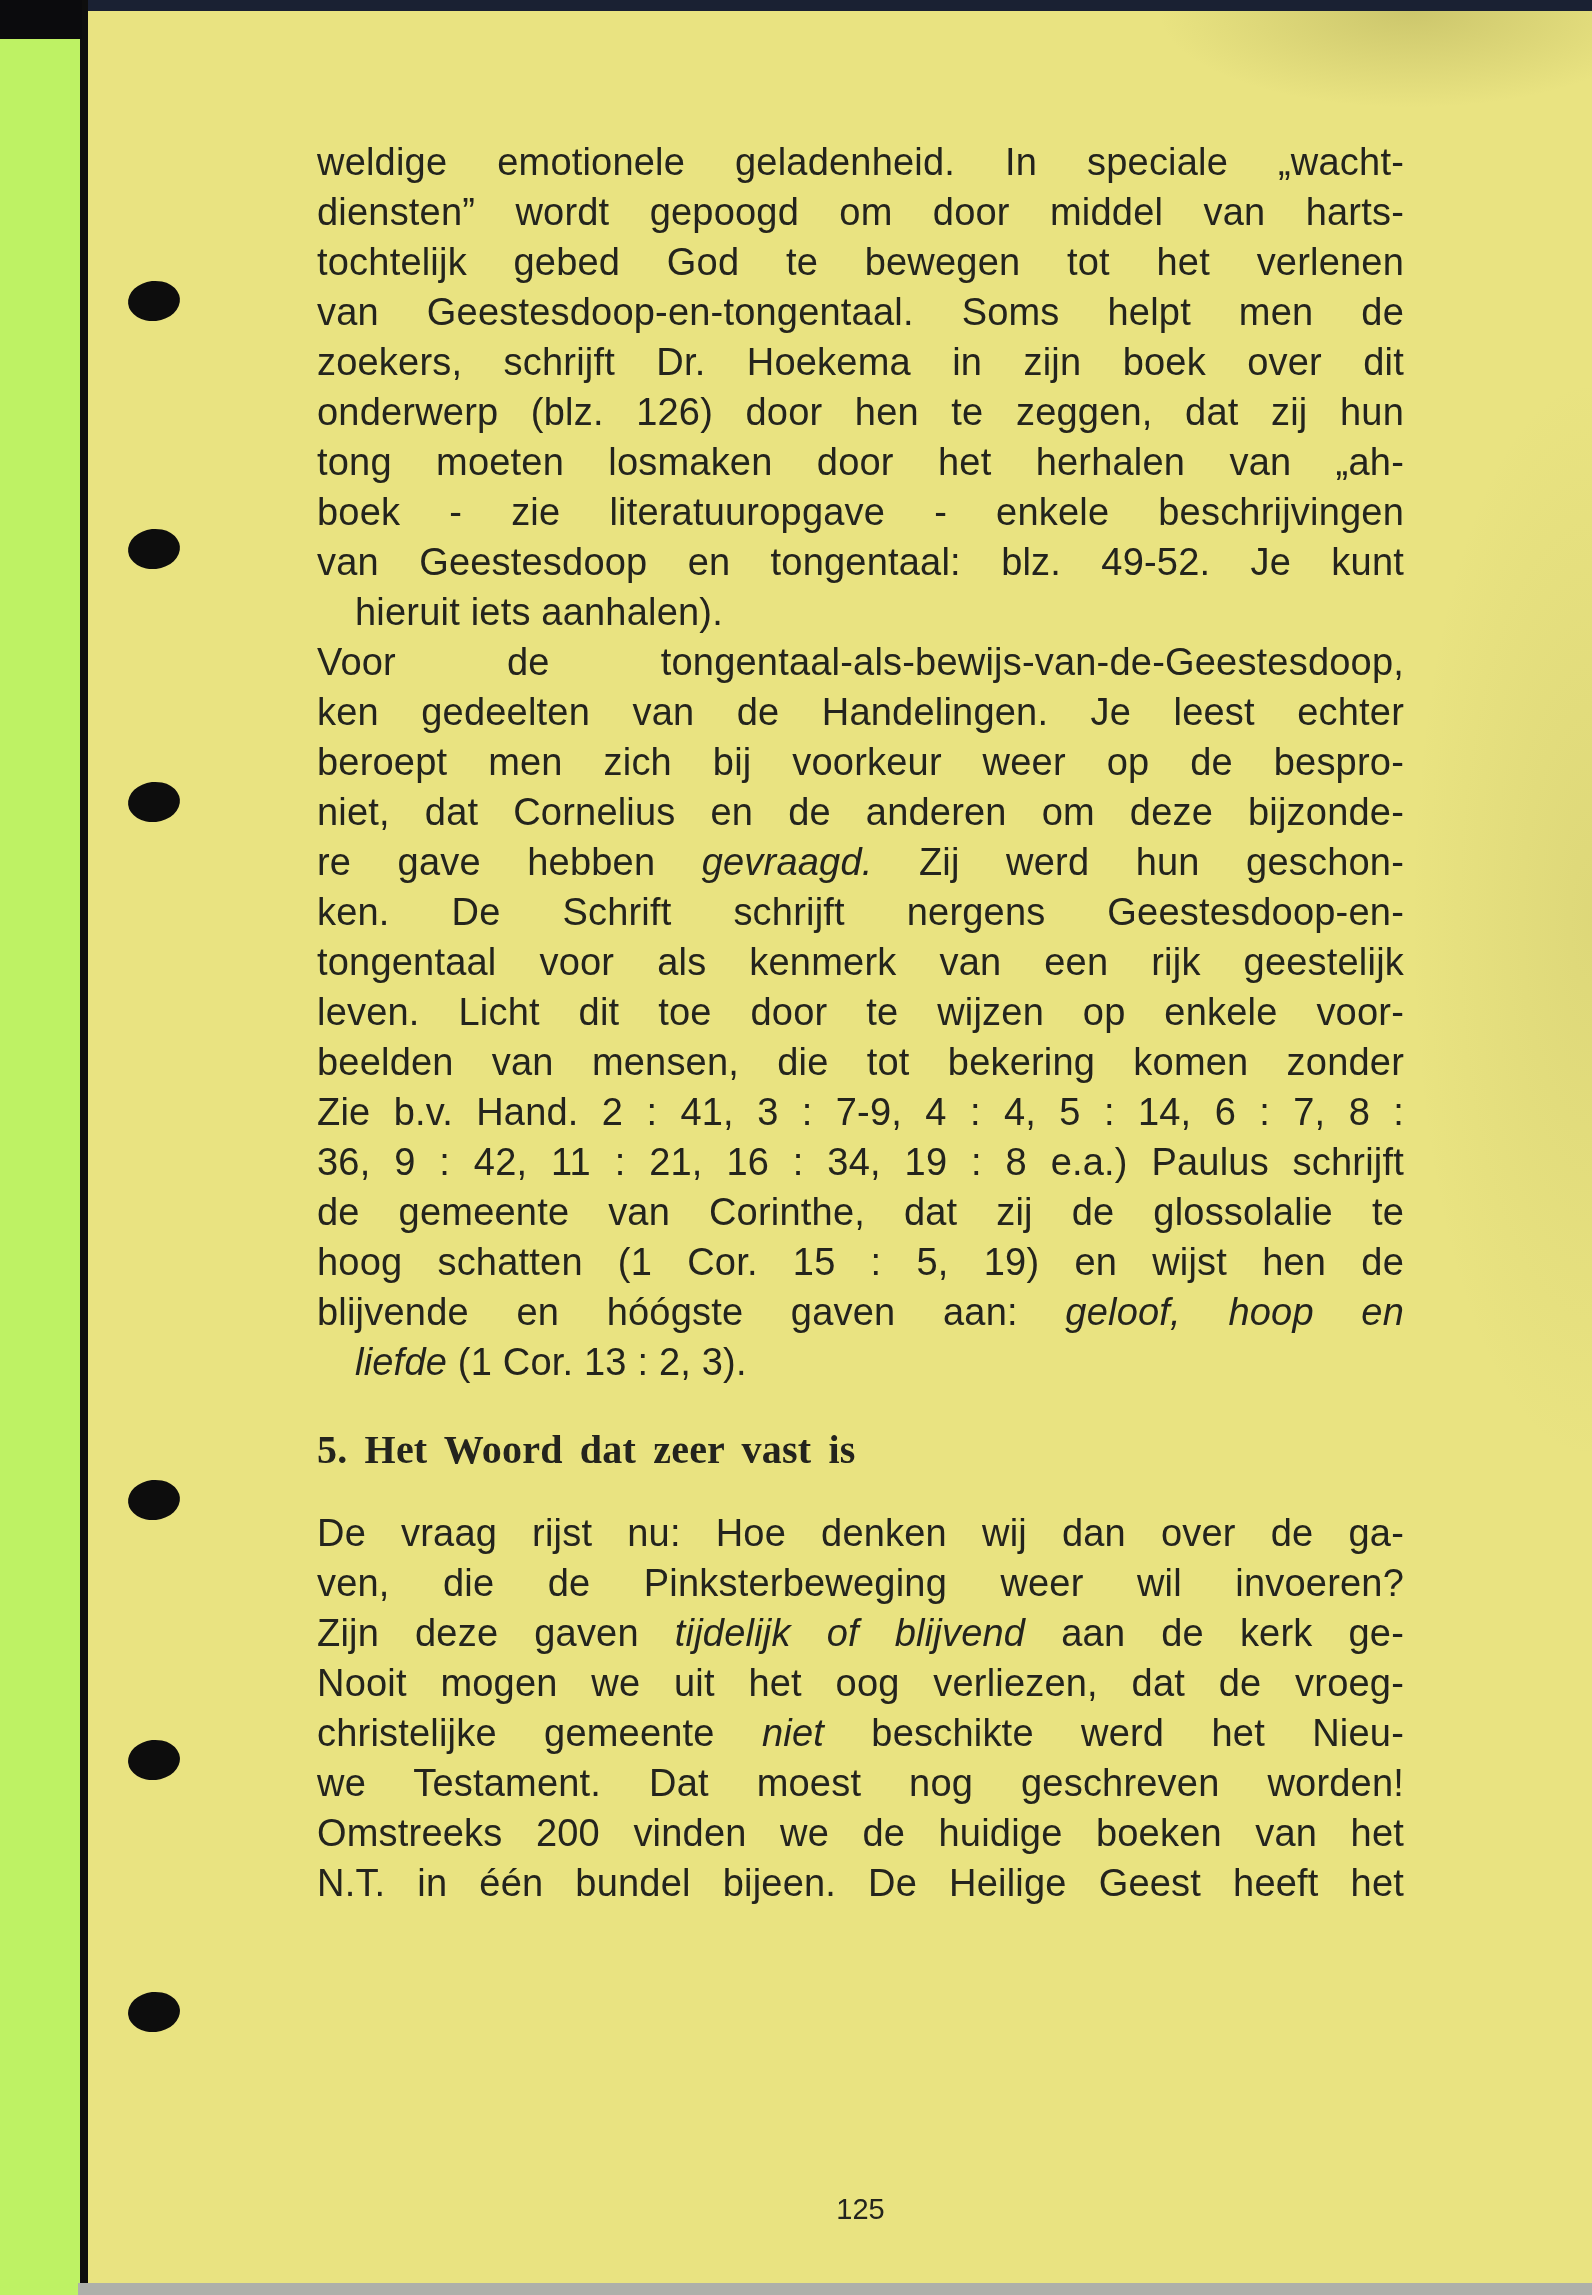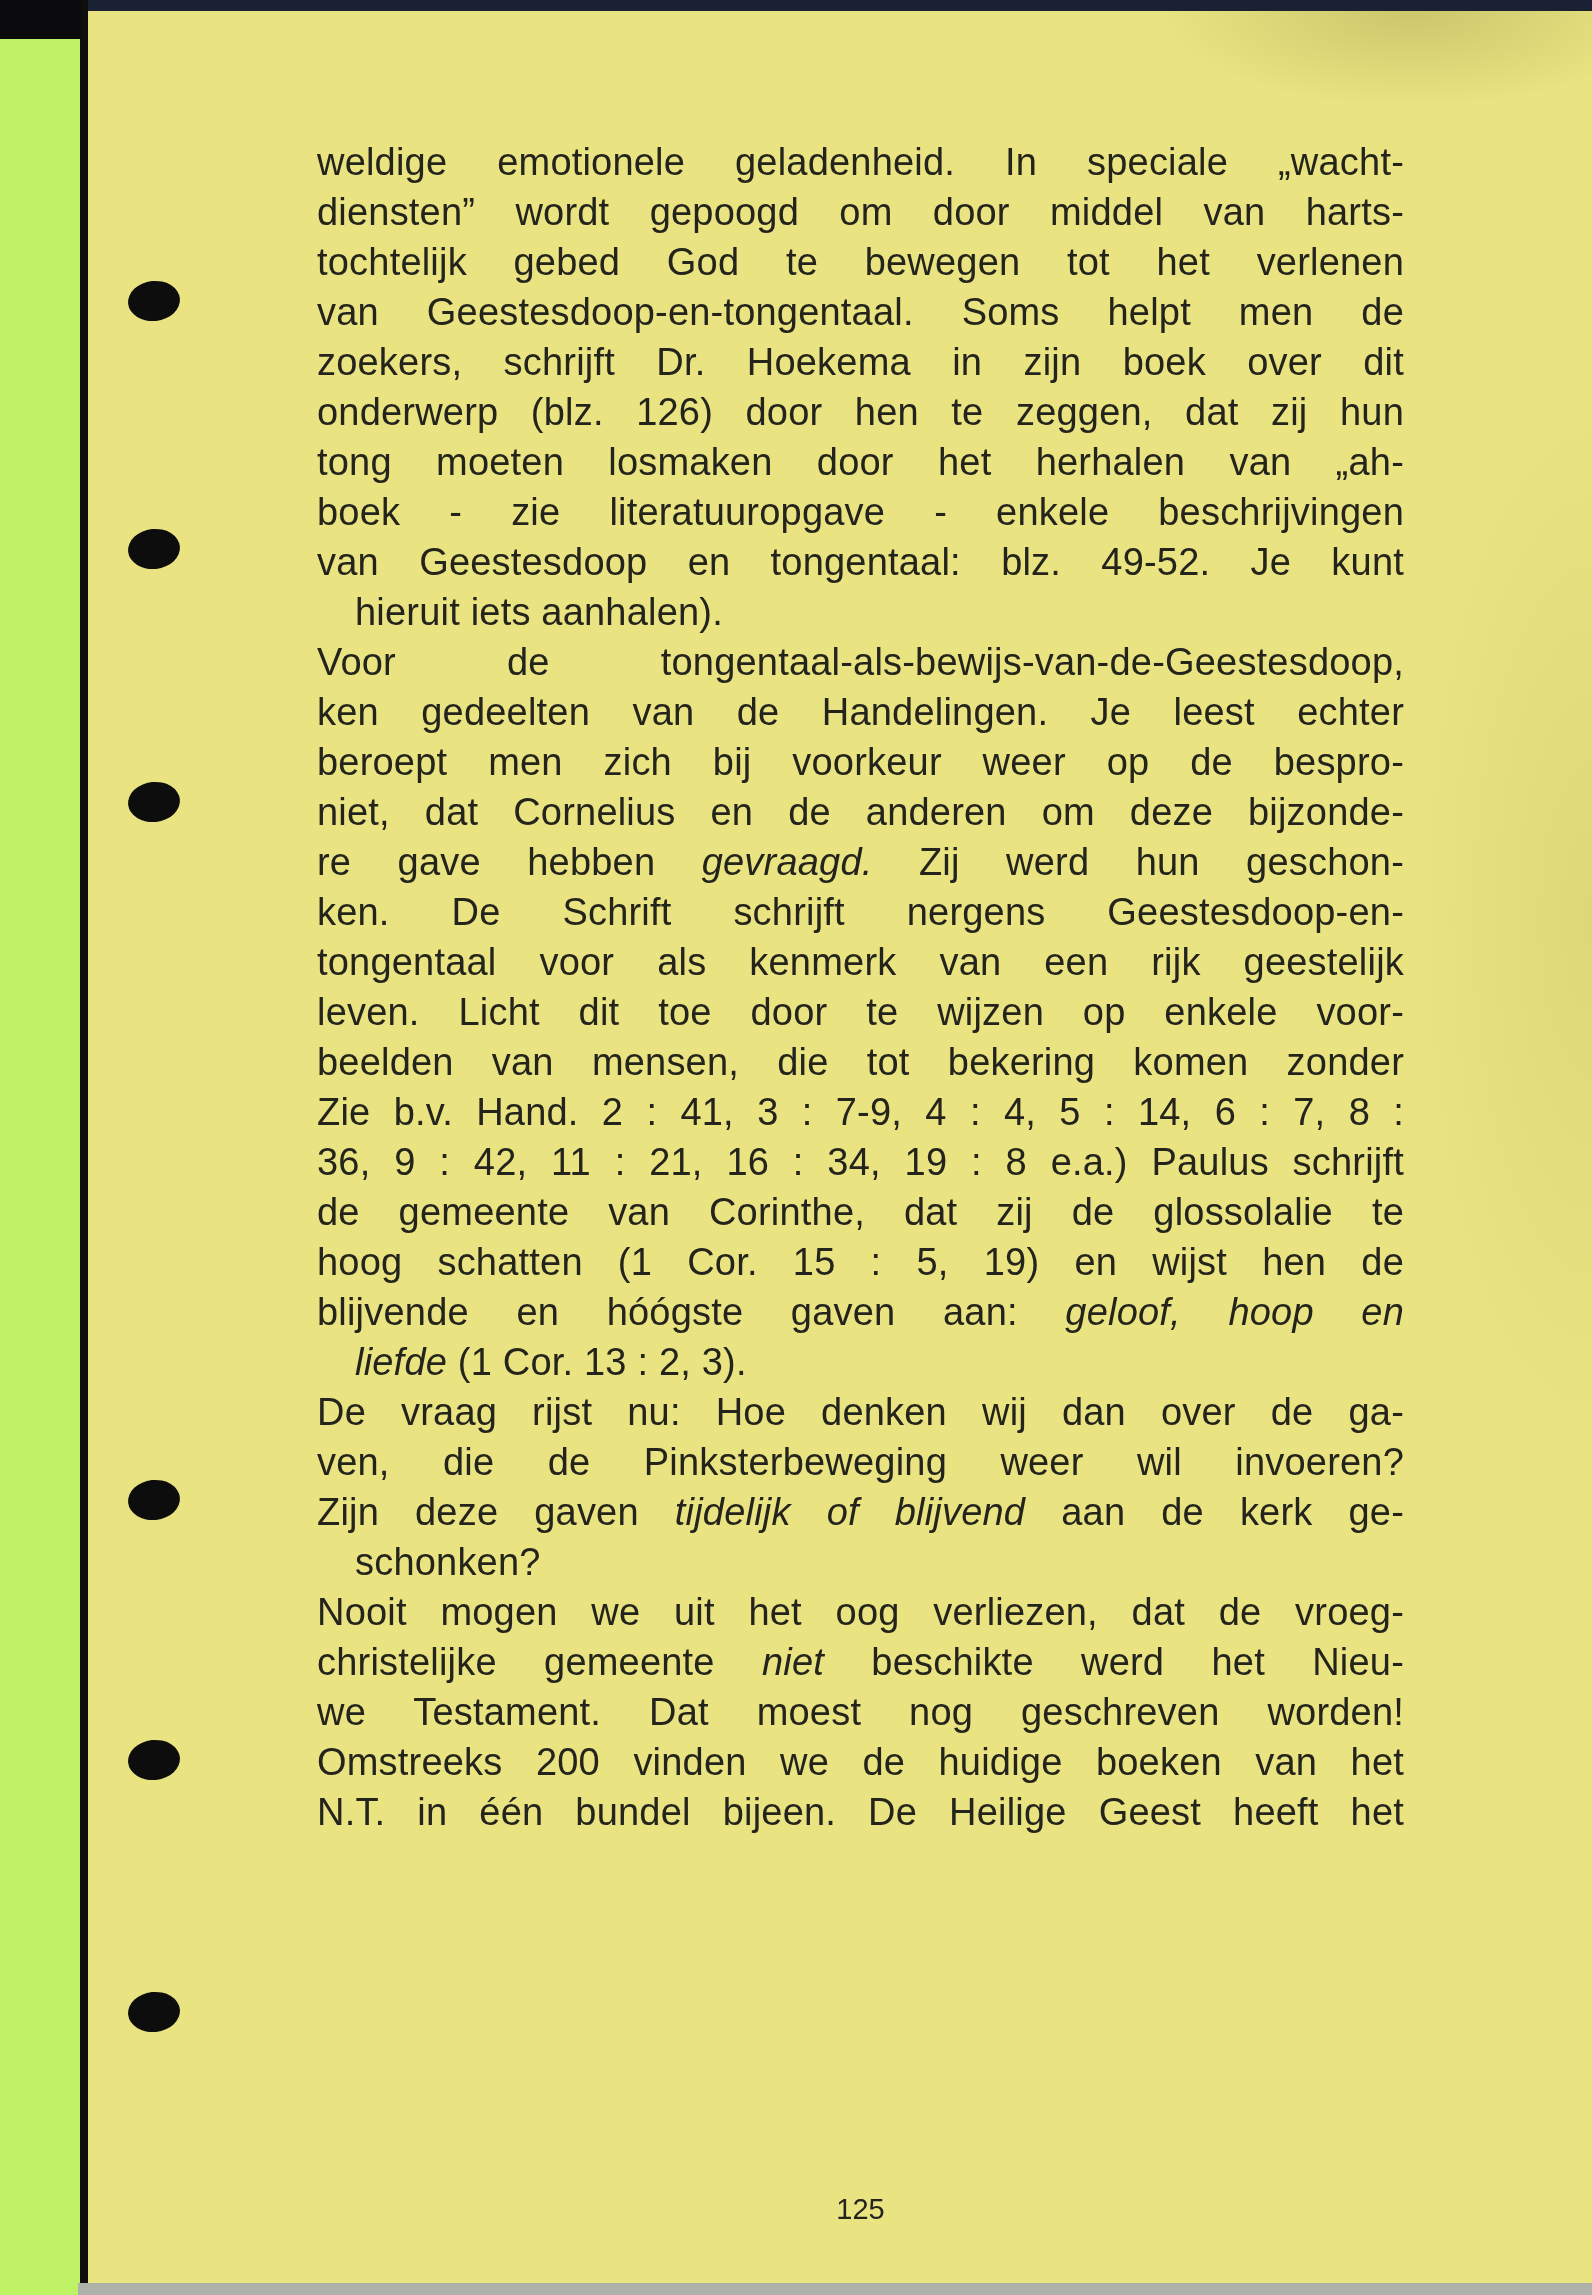--- a/index.html
+++ b/index.html
@@ -140,25 +140,25 @@
           <div class="line"><span>tongentaal voor als kenmerk van een rijk geestelijk</span></div>
           <div class="line"><span>leven. Licht dit toe door te wijzen op enkele voor-</span></div>
           <div class="line"><span>beelden van mensen, die tot bekering komen zonder</span></div>
           <div class="line"><span>Zie b.v. Hand. 2 : 41, 3 : 7-9, 4 : 4, 5 : 14, 6 : 7, 8 :</span></div>
           <div class="line"><span>36, 9 : 42, 11 : 21, 16 : 34, 19 : 8 e.a.) Paulus schrijft</span></div>
           <div class="line"><span>de gemeente van Corinthe, dat zij de glossolalie te</span></div>
           <div class="line"><span>hoog schatten (1 Cor. 15 : 5, 19) en wijst hen de</span></div>
           <div class="line"><span>blijvende en hóógste gaven aan: </span><span class="it">geloof, hoop en</span></div>
           <div class="line last"><span class="it">liefde</span><span> (1 Cor. 13 : 2, 3).</span></div>
         </div>
+        <div class="section-heading">5. Het Woord dat zeer vast is</div>
         <div class="paragraph">
           <div class="line"><span>De vraag rijst nu: Hoe denken wij dan over de ga-</span></div>
           <div class="line"><span>ven, die de Pinksterbeweging weer wil invoeren?</span></div>
           <div class="line"><span>Zijn deze gaven </span><span class="it">tijdelijk of blijvend</span><span> aan de kerk ge-</span></div>
-          <div class="line last"><span>schonken?</span></div>
         </div>
         <div class="paragraph">
           <div class="line"><span>Nooit mogen we uit het oog verliezen, dat de vroeg-</span></div>
           <div class="line"><span>christelijke gemeente </span><span class="it">niet</span><span> beschikte werd het Nieu-</span></div>
           <div class="line"><span>we Testament. Dat moest nog geschreven worden!</span></div>
           <div class="line"><span>Omstreeks 200 vinden we de huidige boeken van het</span></div>
           <div class="line"><span>N.T. in één bundel bijeen. De Heilige Geest heeft het</span></div>
         </div>
       </div>
     <div class="page-number">125</div>

